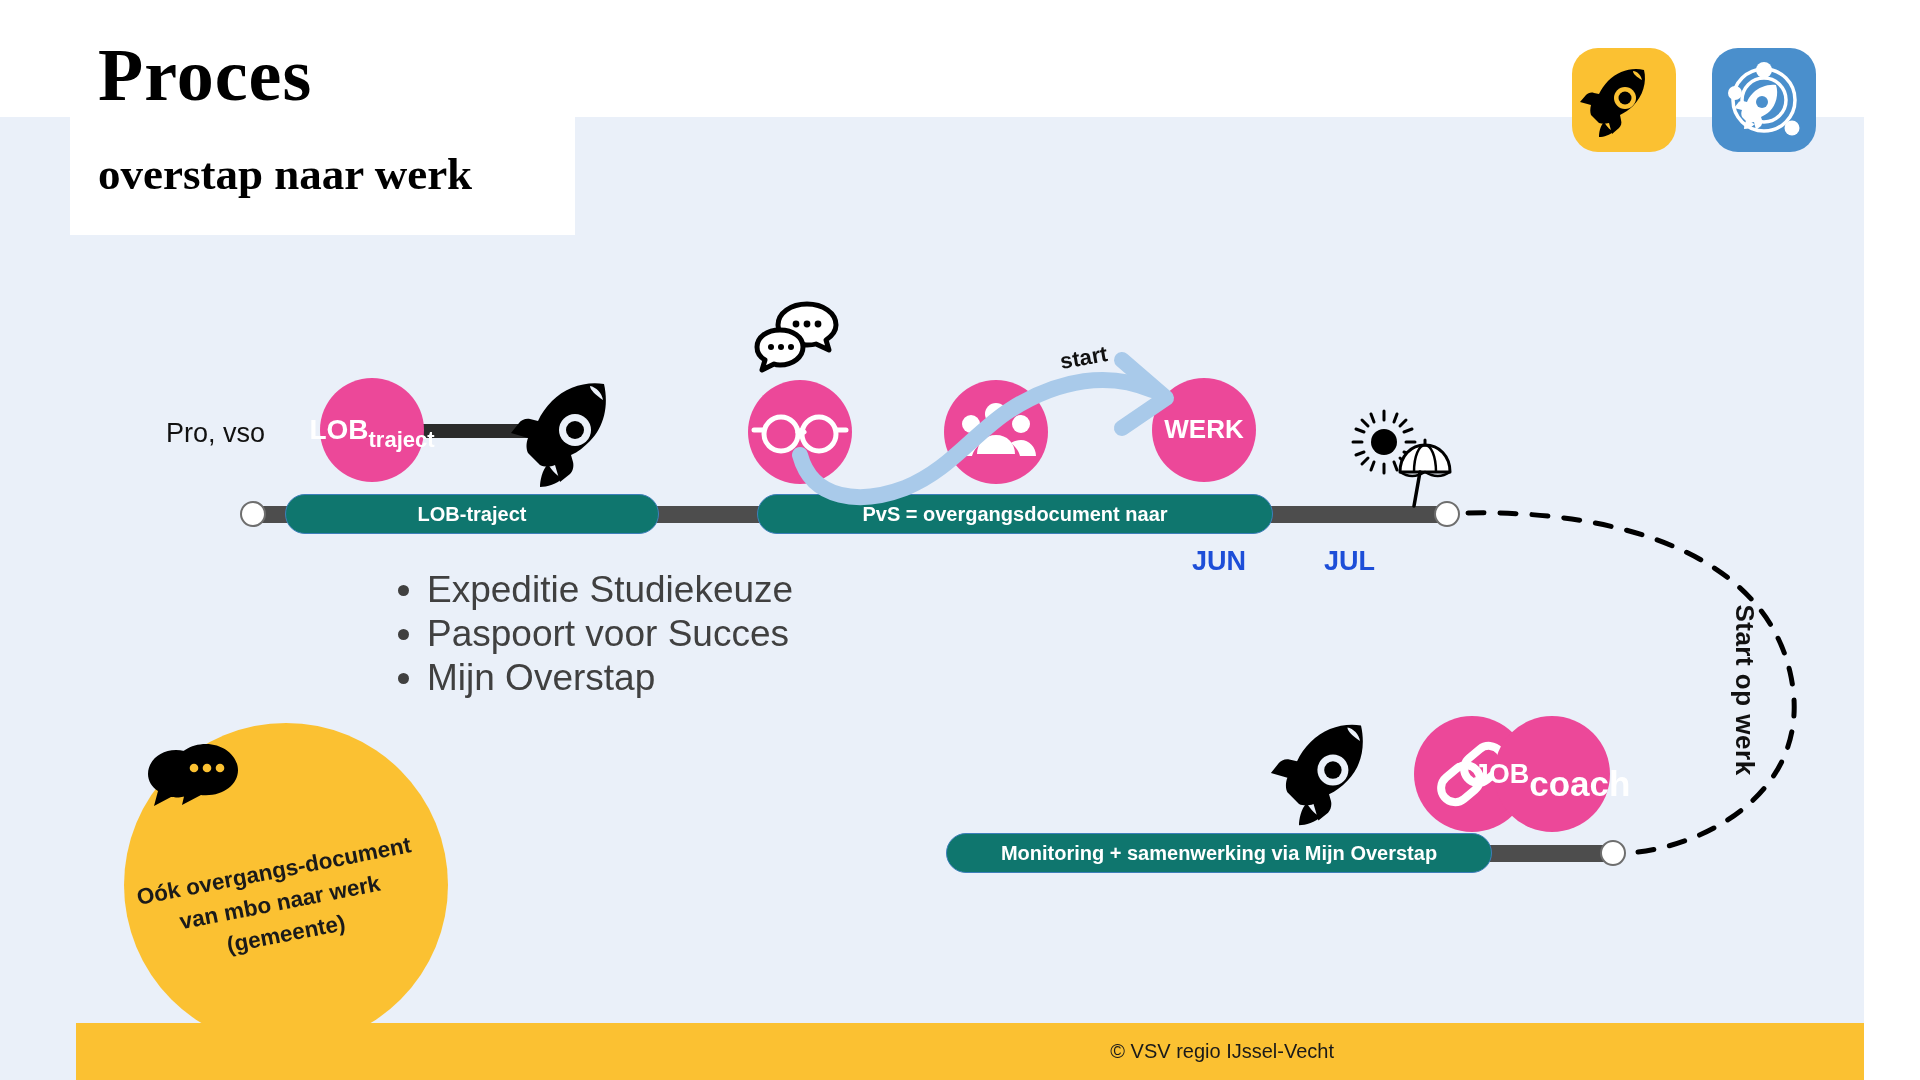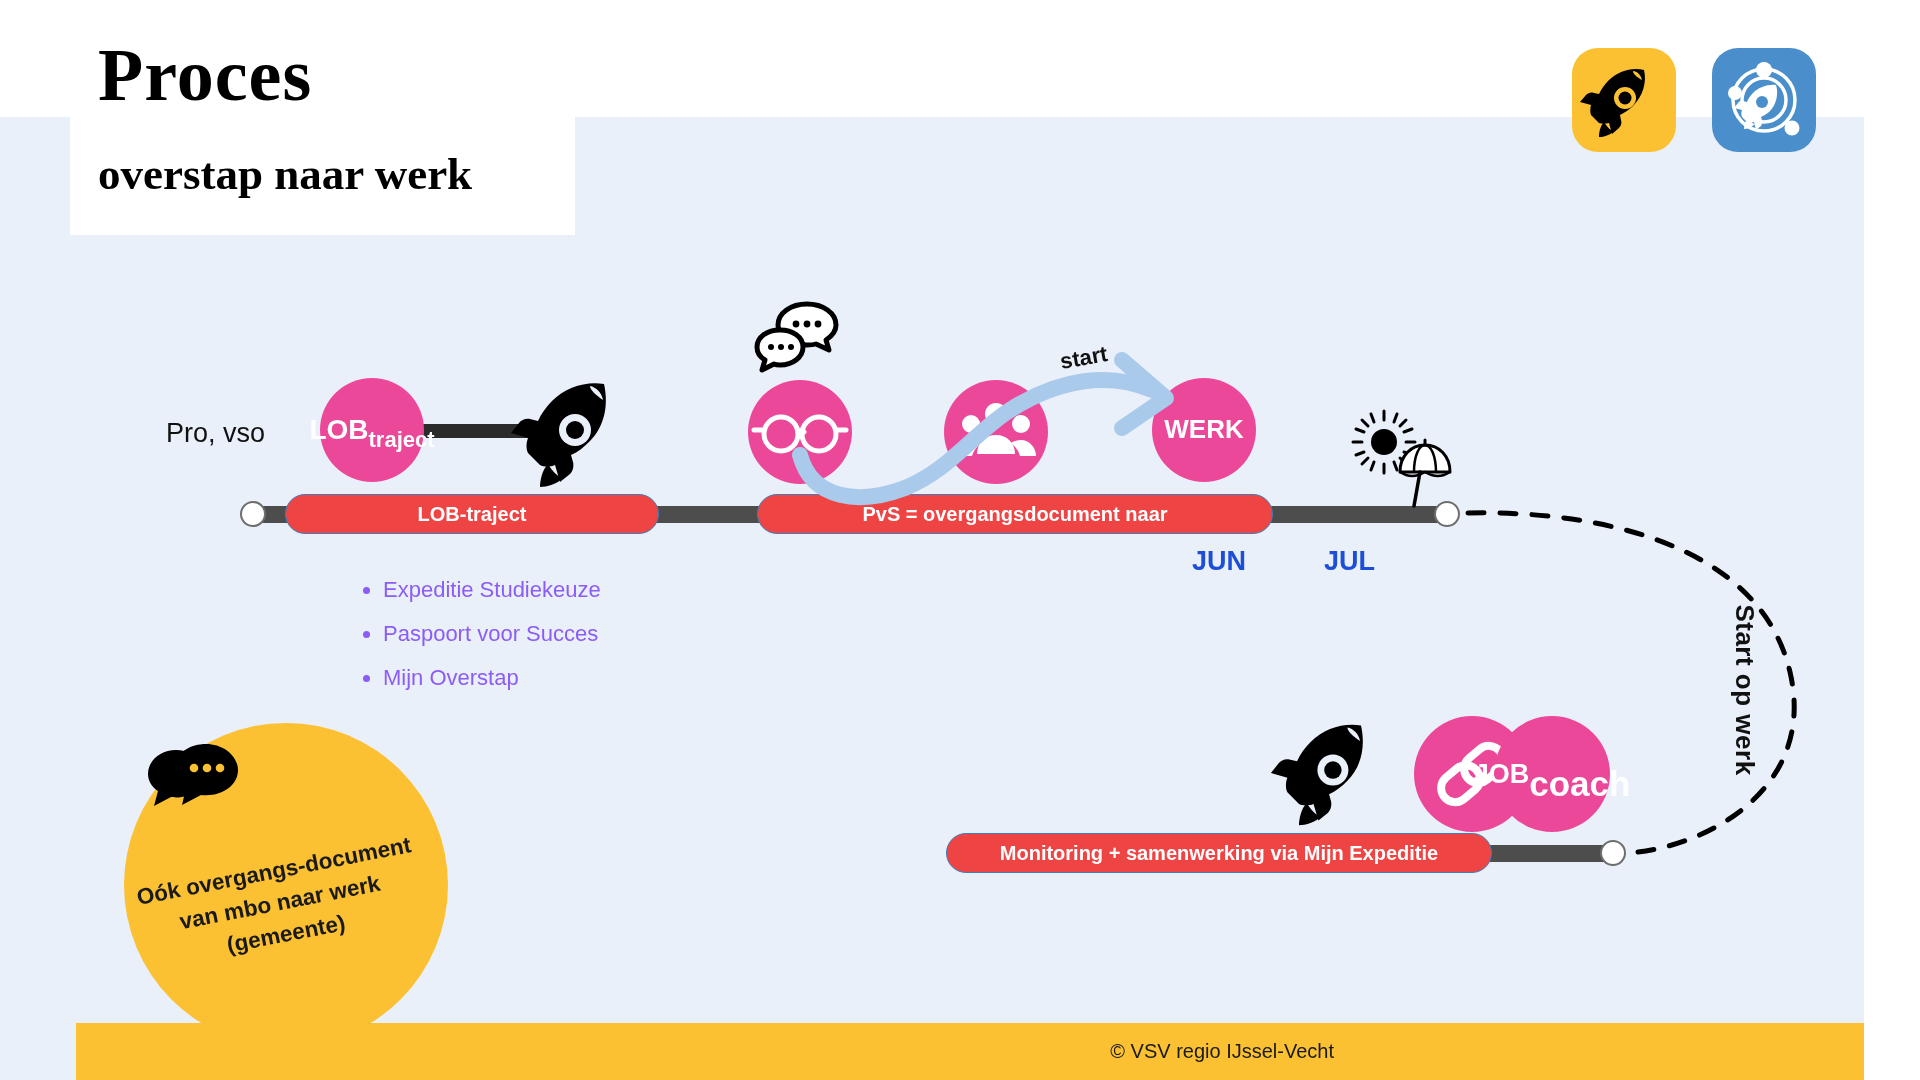--- a/index.html
+++ b/index.html
@@ -108,21 +108,21 @@
     height: 26px;
     border-radius: 50%;
     background: #ffffff;
     border: 2.5px solid #6e6e6e;
     box-sizing: border-box;
   }
   .pill {
     position: absolute;
     height: 40px;
     border-radius: 21px;
-    background: #ef4444;
+    background: #0f766e;
     border: 1.5px solid #3d7fba;
     box-sizing: border-box;
     color: #fff;
     font-size: 20px;
     font-weight: 700;
     display: flex;
     align-items: center;
     justify-content: center;
     white-space: nowrap;
   }
@@ -153,23 +153,24 @@
   .bullets {
     position: absolute;
     left: 355px;
     top: 568px;
     margin: 0;
     padding: 0 0 0 28px;
     list-style: disc;
     color: #111;
   }
   .bullets li {
-    font-size: 22px;
+    font-size: 37px;
     line-height: 44px;
-    color: #8b5cf6;
+    color: #404040;
+    margin-left: 44px;
   }
   
   .yellow-circle {
     position: absolute;
     left: 124px;
     top: 723px;
     width: 324px;
     height: 324px;
     border-radius: 50%;
     background: #fbc132;
@@ -381,21 +382,21 @@
       <circle cx="56" cy="26" r="4.3" fill="#fbc132"></circle>
       <circle cx="69" cy="26" r="4.3" fill="#fbc132"></circle>
       <circle cx="82" cy="26" r="4.3" fill="#fbc132"></circle>
     </svg>
   </div>
   <div class="yellow-note">Oók overgangs-document van mbo naar werk (gemeente)</div>
 
   <div class="tl-bar" style="left:1100px; top:845px; width:520px;"></div>
   <div class="tl-node" style="left:1600px; top:840px;"></div>
   <div class="pill" style="left:946px; top:833px; width:546px;">
-    <span>Monitoring + samenwerking via Mijn Expeditie</span>
+    <span>Monitoring + samenwerking via Mijn Overstap</span>
   </div>
 
   <div style="position:absolute; left:1268px; top:710px; width:124px; height:124px;">
     <svg viewBox="0 0 128 128" width="124" height="124">
       <path d="M96 16c-18-3-38 3-52 17-6 6-11 13-14 20l-8-2c-4-1-9 1-11 4l-8 10 17 5c-2 5-2 11 0 15l12 12c4 2 10 2 15 0l5 17 10-8c3-3 4-8 3-12l-2-7c7-3 13-8 19-14 14-14 19-35 14-57zM82 18c6 1 12 7 13 14-7-5-13-10-13-14z" fill="#000"></path>
       <circle cx="67" cy="62" r="16" fill="#eaf0f9"></circle>
       <circle cx="67" cy="62" r="9" fill="#000"></circle>
       <path d="M40 96c-6 6-8 17-8 23 7 0 17-3 23-9-5-1-11-7-15-14z" fill="#000"></path>
     </svg>
   </div>

